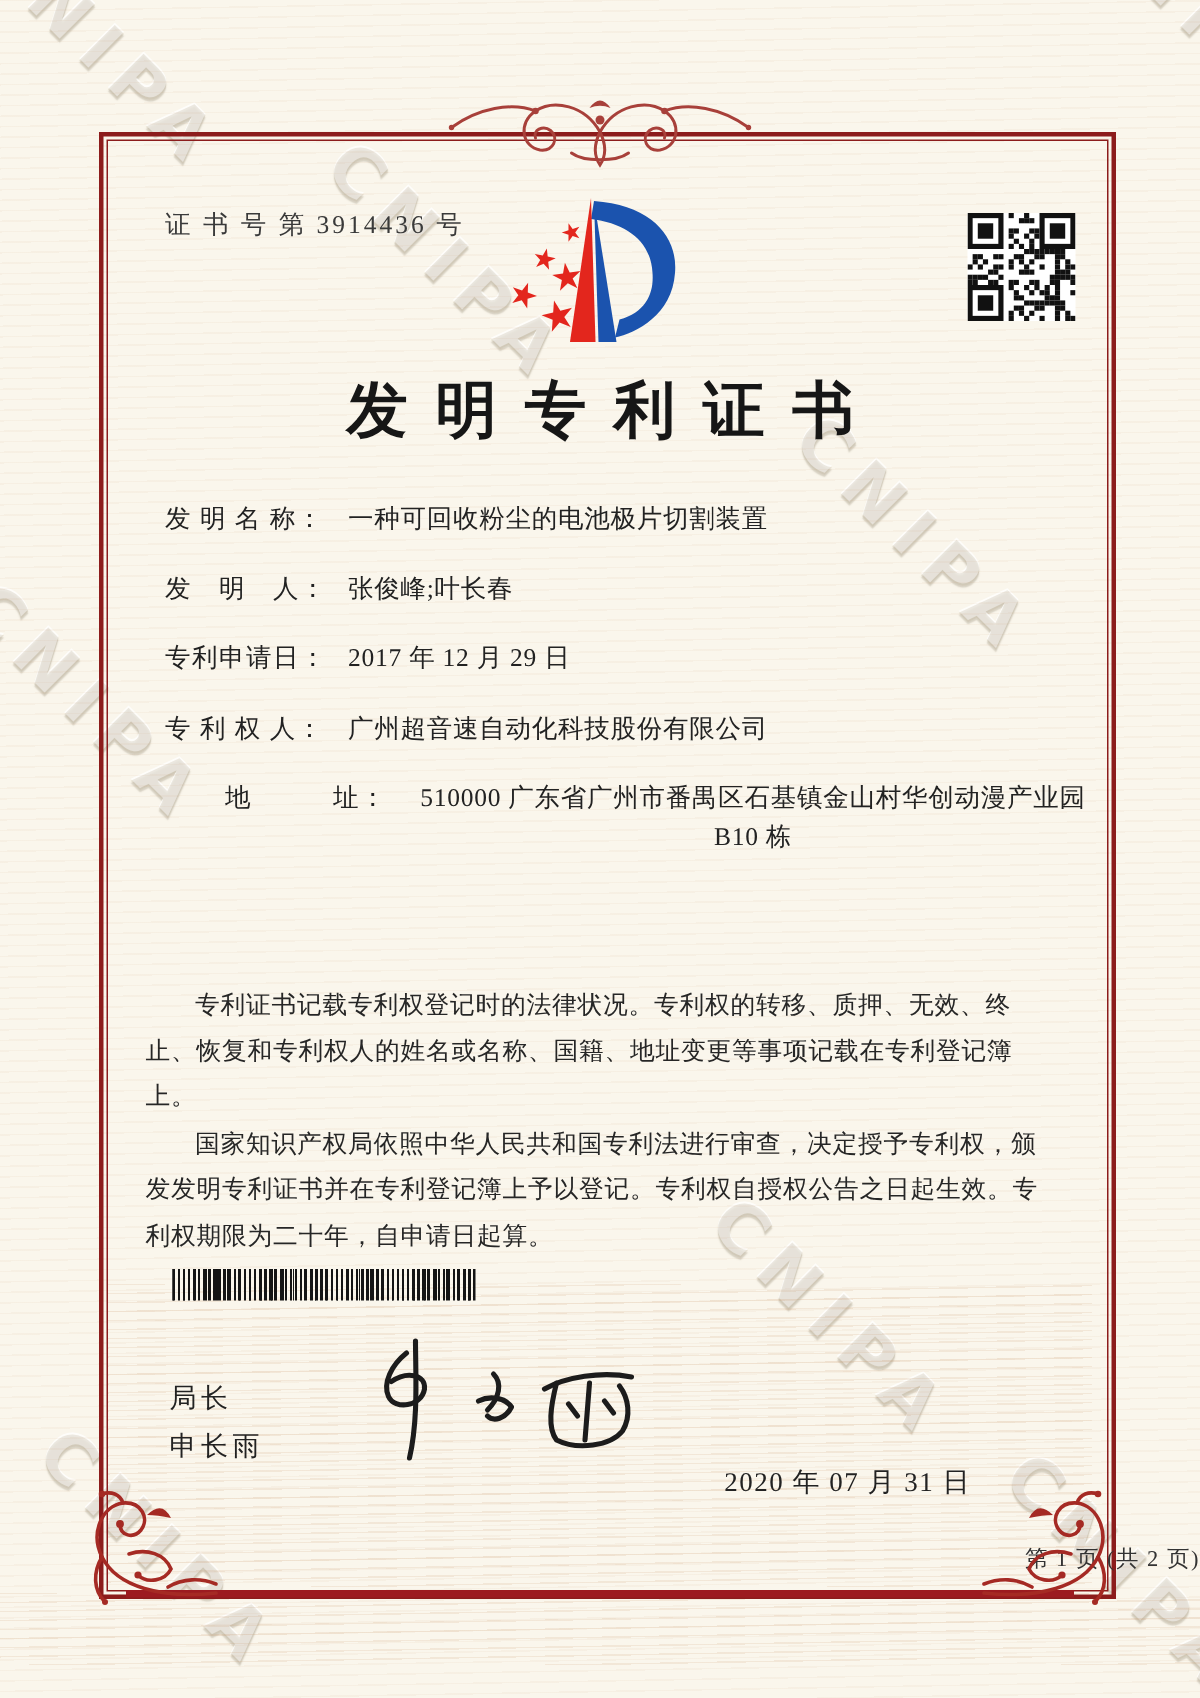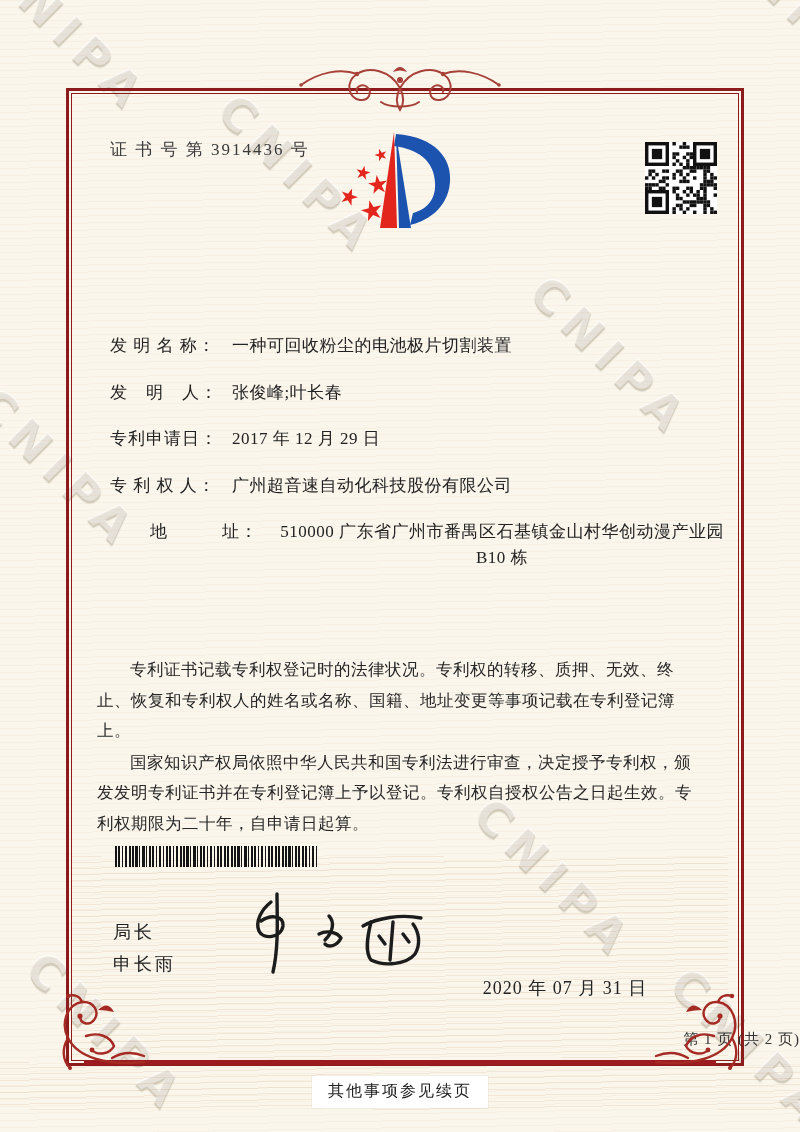--- a/index.html
+++ b/index.html
@@ -246,20 +246,21 @@
         <rect x="6.857142857142857" y="6.857142857142857" width="10.285714285714285" height="10.285714285714285" fill="#111"></rect>
         <rect x="48" y="0" width="24" height="24" fill="#111"></rect>
         <rect x="51.42857142857143" y="3.4285714285714284" width="17.142857142857142" height="17.142857142857142" fill="#fff"></rect>
         <rect x="54.857142857142854" y="6.857142857142857" width="10.285714285714285" height="10.285714285714285" fill="#111"></rect>
         <rect x="0" y="48" width="24" height="24" fill="#111"></rect>
         <rect x="3.4285714285714284" y="51.42857142857143" width="17.142857142857142" height="17.142857142857142" fill="#fff"></rect>
         <rect x="6.857142857142857" y="54.857142857142854" width="10.285714285714285" height="10.285714285714285" fill="#111"></rect>
       </svg>
     </div>
 
+  <div class="title">发明专利证书</div>
 
   <div class="fields">
     <div class="frow">
       <span class="flabel">发 明 名 称：</span><span class="fvalue">一种可回收粉尘的电池极片切割装置</span>
     </div>
     <div class="frow">
       <span class="flabel">发　明　人：</span><span class="fvalue">张俊峰;叶长春</span>
     </div>
     <div class="frow">
       <span class="flabel">专利申请日：</span><span class="fvalue">2017 年 12 月 29 日</span>
@@ -329,17 +330,14 @@
     </g>
     <g fill="#a52a24">
       <circle cx="28" cy="24" r="2.6"></circle>
         <circle cx="40" cy="58" r="2.4"></circle>
       <circle cx="16" cy="4" r="2.2"></circle>
         <circle cx="18" cy="76" r="2"></circle>
       <path d="M46,18 Q56,8 62,20 Q53,18 46,18"></path>
     </g>
   </svg>
 
-  <div class="footnote">
-    <span>其他事项参见续页</span>
-  </div>
 
 </div>
 
 </body></html>

